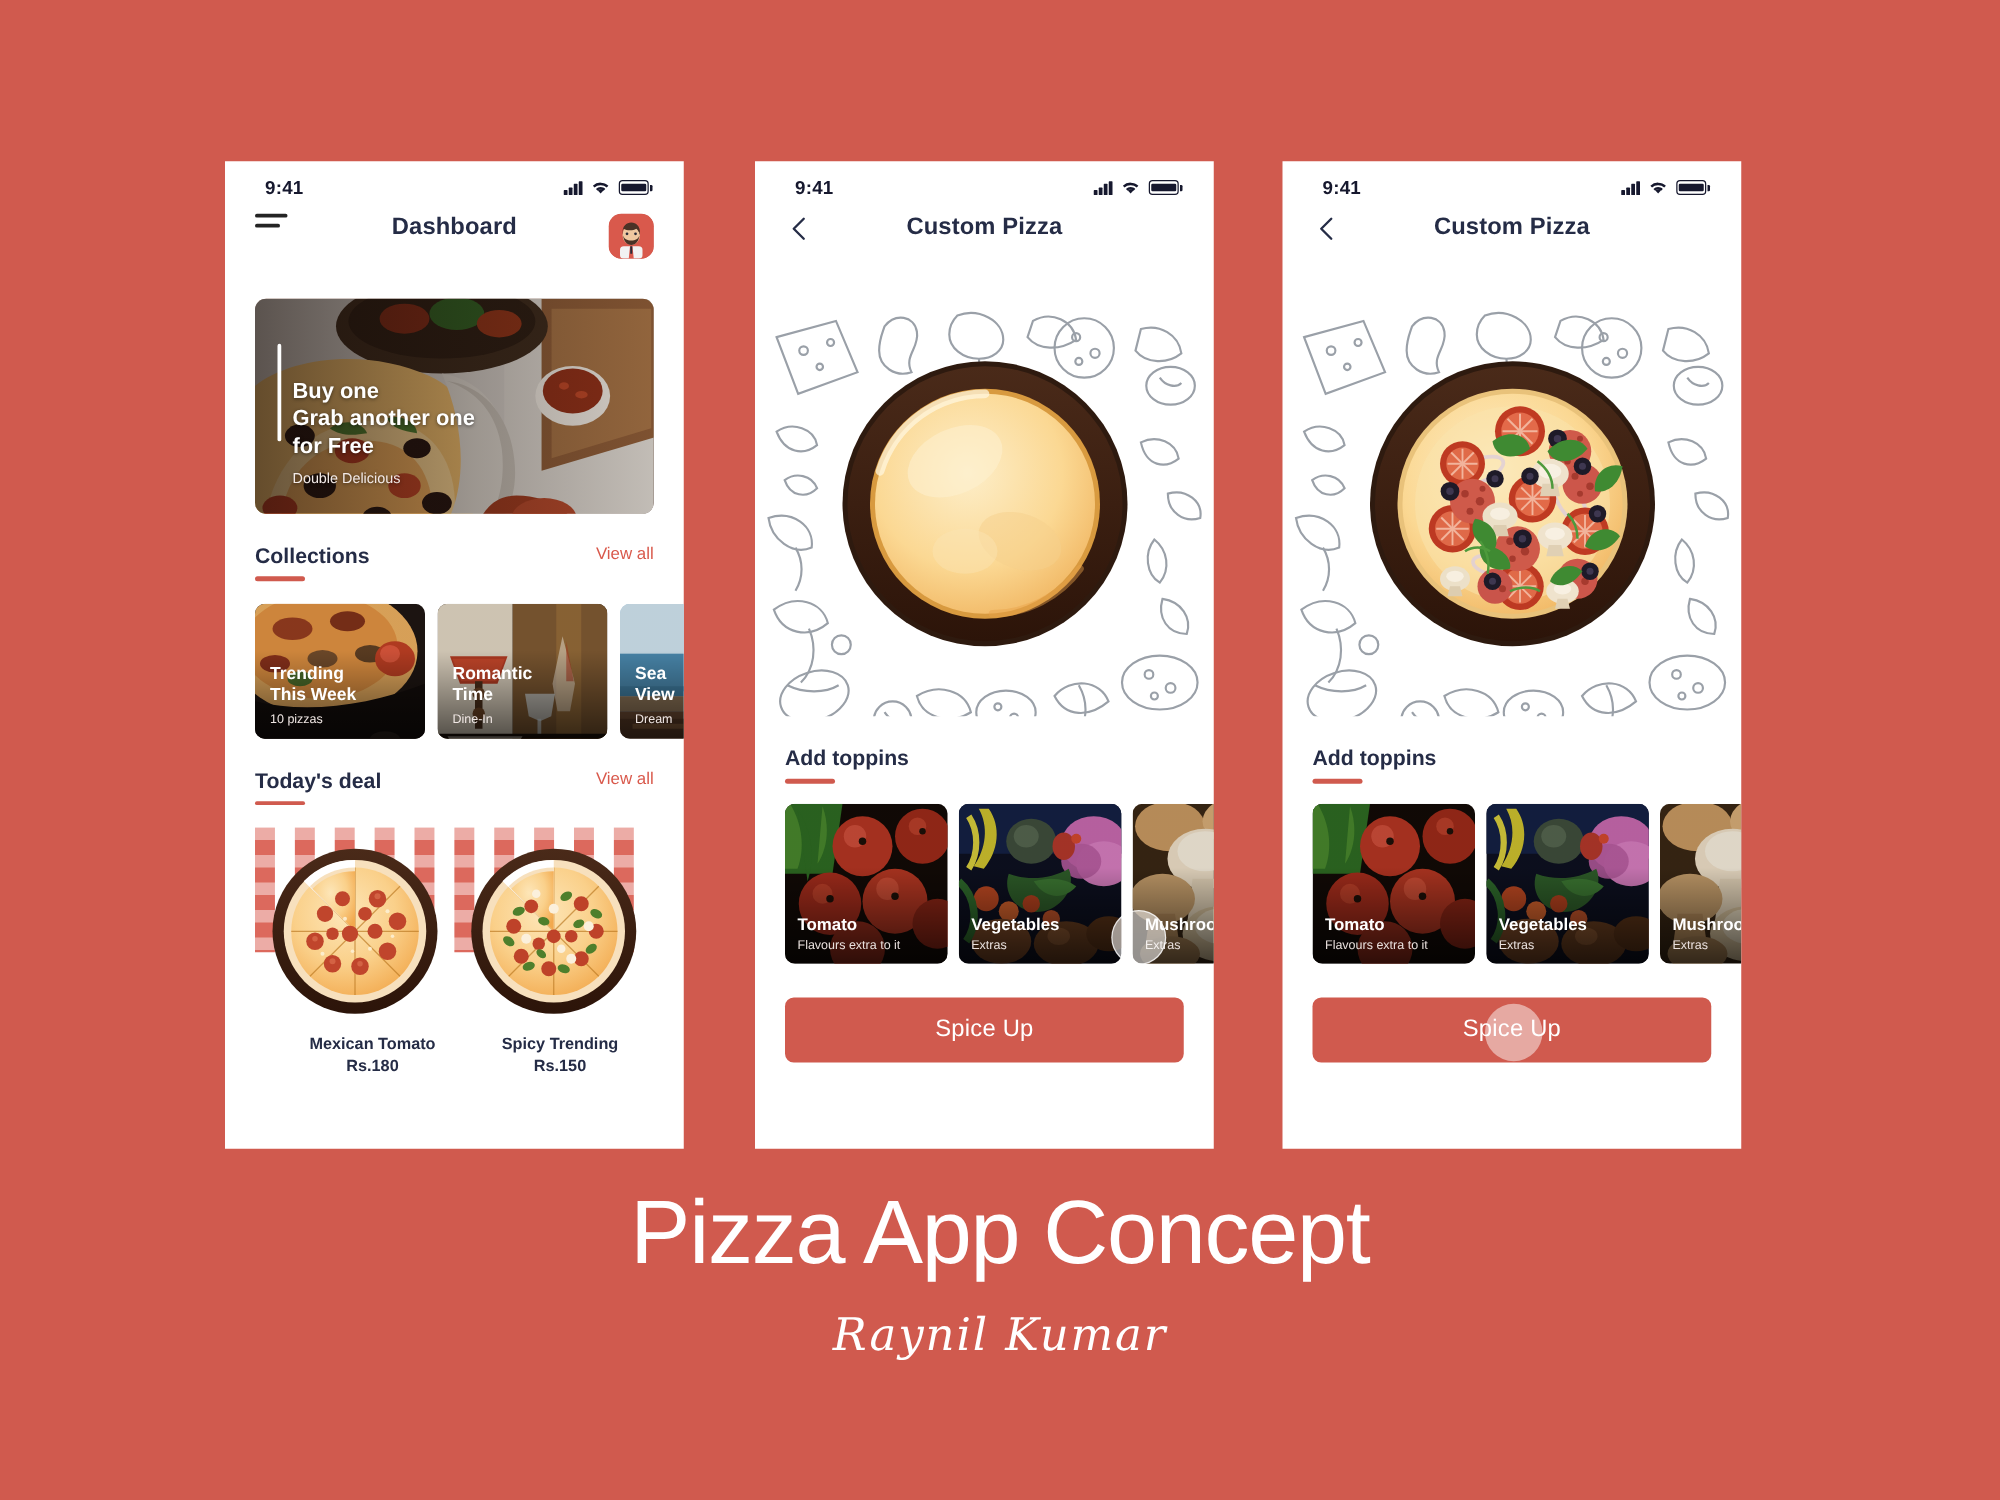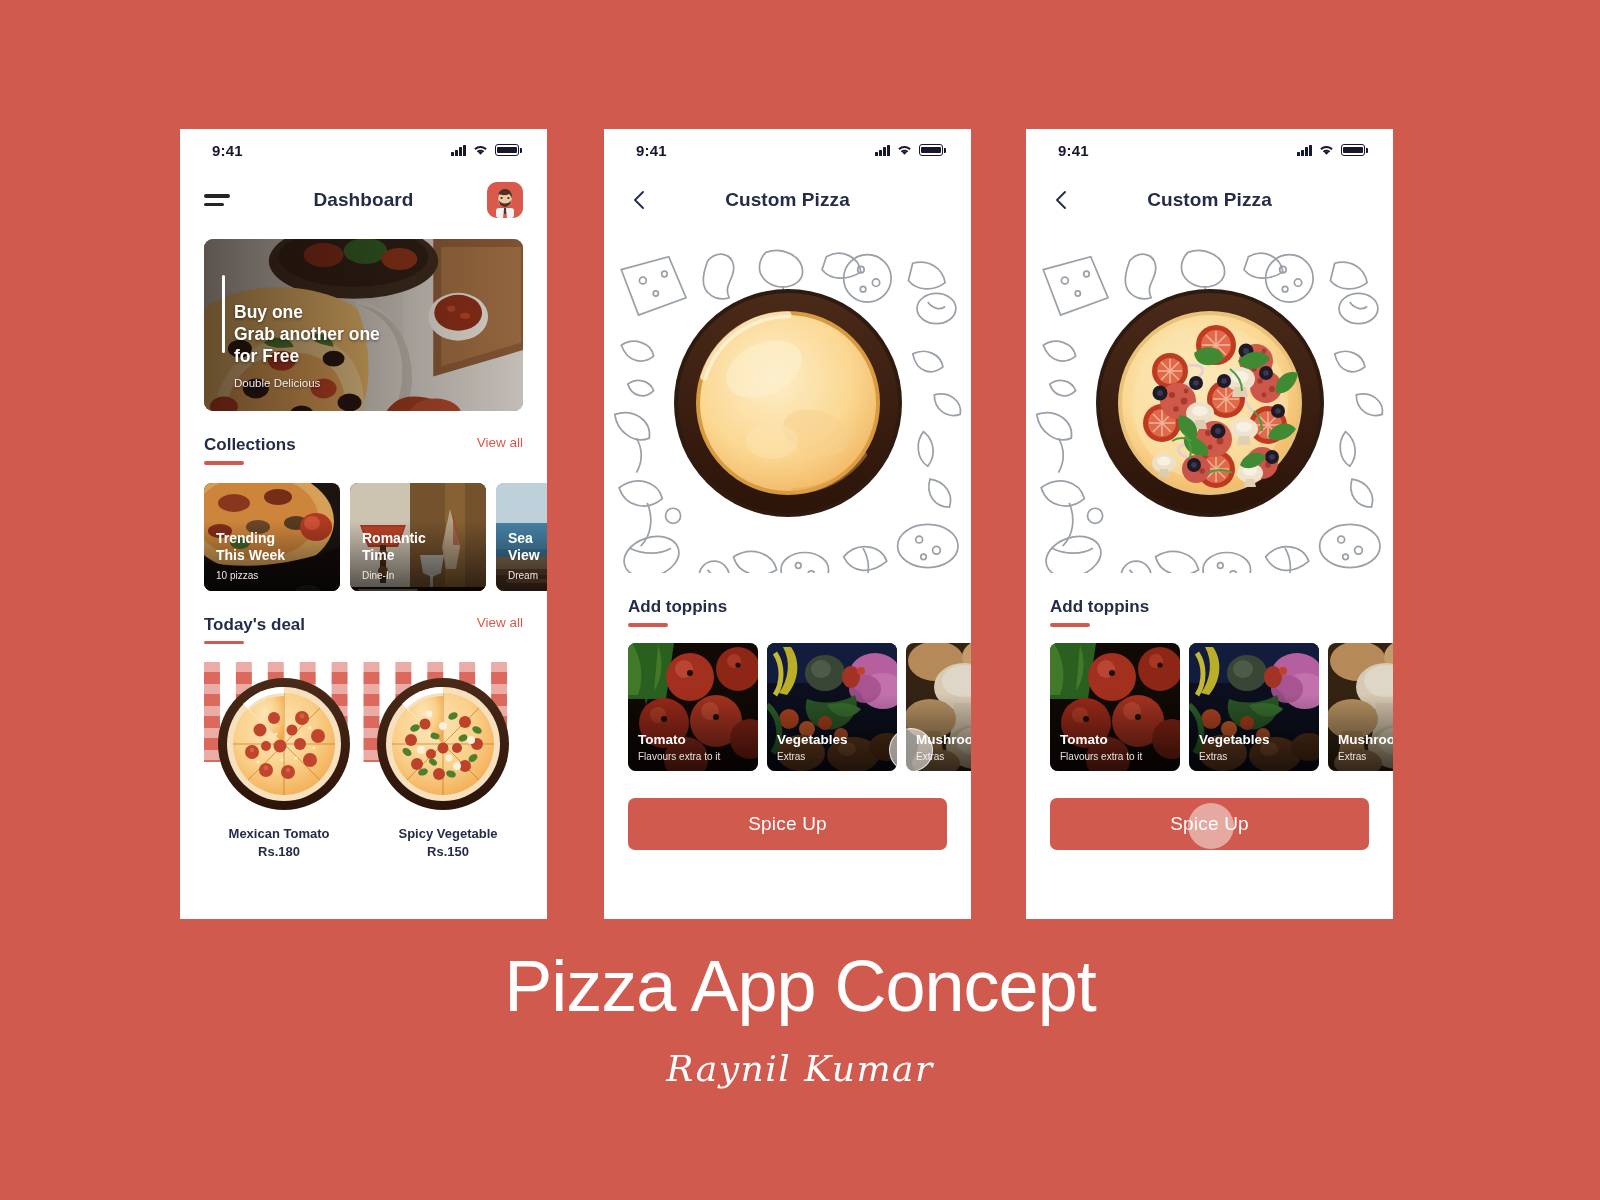--- a/index.html
+++ b/index.html
@@ -44,21 +44,21 @@
     border-radius: 3px; position: relative; padding: 1.3px;
   }
   .batt::after {
     content:""; position:absolute; right:-3.6px; top:3.2px;
     width:2px; height:4.5px; background:#16182e; border-radius:0 1px 1px 0;
   }
   .batt span { display:block; width:100%; height:100%; background:#16182e; border-radius:1px; }
 
   
   .navbar {
-    height: 58px; display: flex; align-items: center;
+    height: 58px; display: flex; 
     padding: 0 24px; position: relative;
   }
   .hamburger { width: 26px; cursor: pointer; }
   .hamburger span {
     display: block; height: 3.2px; background: #242424; border-radius: 2px;
     margin-bottom: 5px;
   }
   .hamburger span:nth-child(1) { width: 26px; }
   .hamburger span:nth-child(2) { width: 20px; margin-bottom: 0; }
   .nav-title {
@@ -127,21 +127,21 @@
     color: #fff; font-size: 14px; font-weight: bold; line-height: 17px;
     white-space: pre-line;
   }
   .coll-meta { color: #efe6e3; font-size: 10px; margin-top: 6px; }
 
   
   .deal-wrap { margin: 18px 24px 0; position: relative; }
   .cloth { height: 100px; position: relative; overflow: hidden; }
   .pizzas { display: flex; justify-content: space-around; margin-top: -92px; position: relative; }
   .deal-names {
-    display: flex; justify-content: space-between; margin-top: 12px;
+    display: flex; justify-content: flex-end; margin-top: 12px;
     text-align: center;
   }
   .deal-item { width: 150px; }
   .deal-title { font-size: 13px; font-weight: bold; color: #252c46; }
   .deal-price { font-size: 13px; font-weight: bold; color: #252c46; margin-top: 3px; }
 
   
   .pizza-stage {
     height: 340px; position: relative; overflow: hidden;
     margin-top: 4px;
@@ -525,21 +525,21 @@
         </g>
       </svg>
     </div>
 
     <div class="deal-names">
       <div class="deal-item">
         <div class="deal-title">Mexican Tomato</div>
         <div class="deal-price">Rs.180</div>
       </div>
       <div class="deal-item">
-        <div class="deal-title">Spicy Vegetable</div>
+        <div class="deal-title">Spicy Trending</div>
         <div class="deal-price">Rs.150</div>
       </div>
     </div>
   </div>
 </div>
 
 <div class="phone" id="phone2">
 
   <div class="statusbar">
     <div class="status-time">9:41</div>

